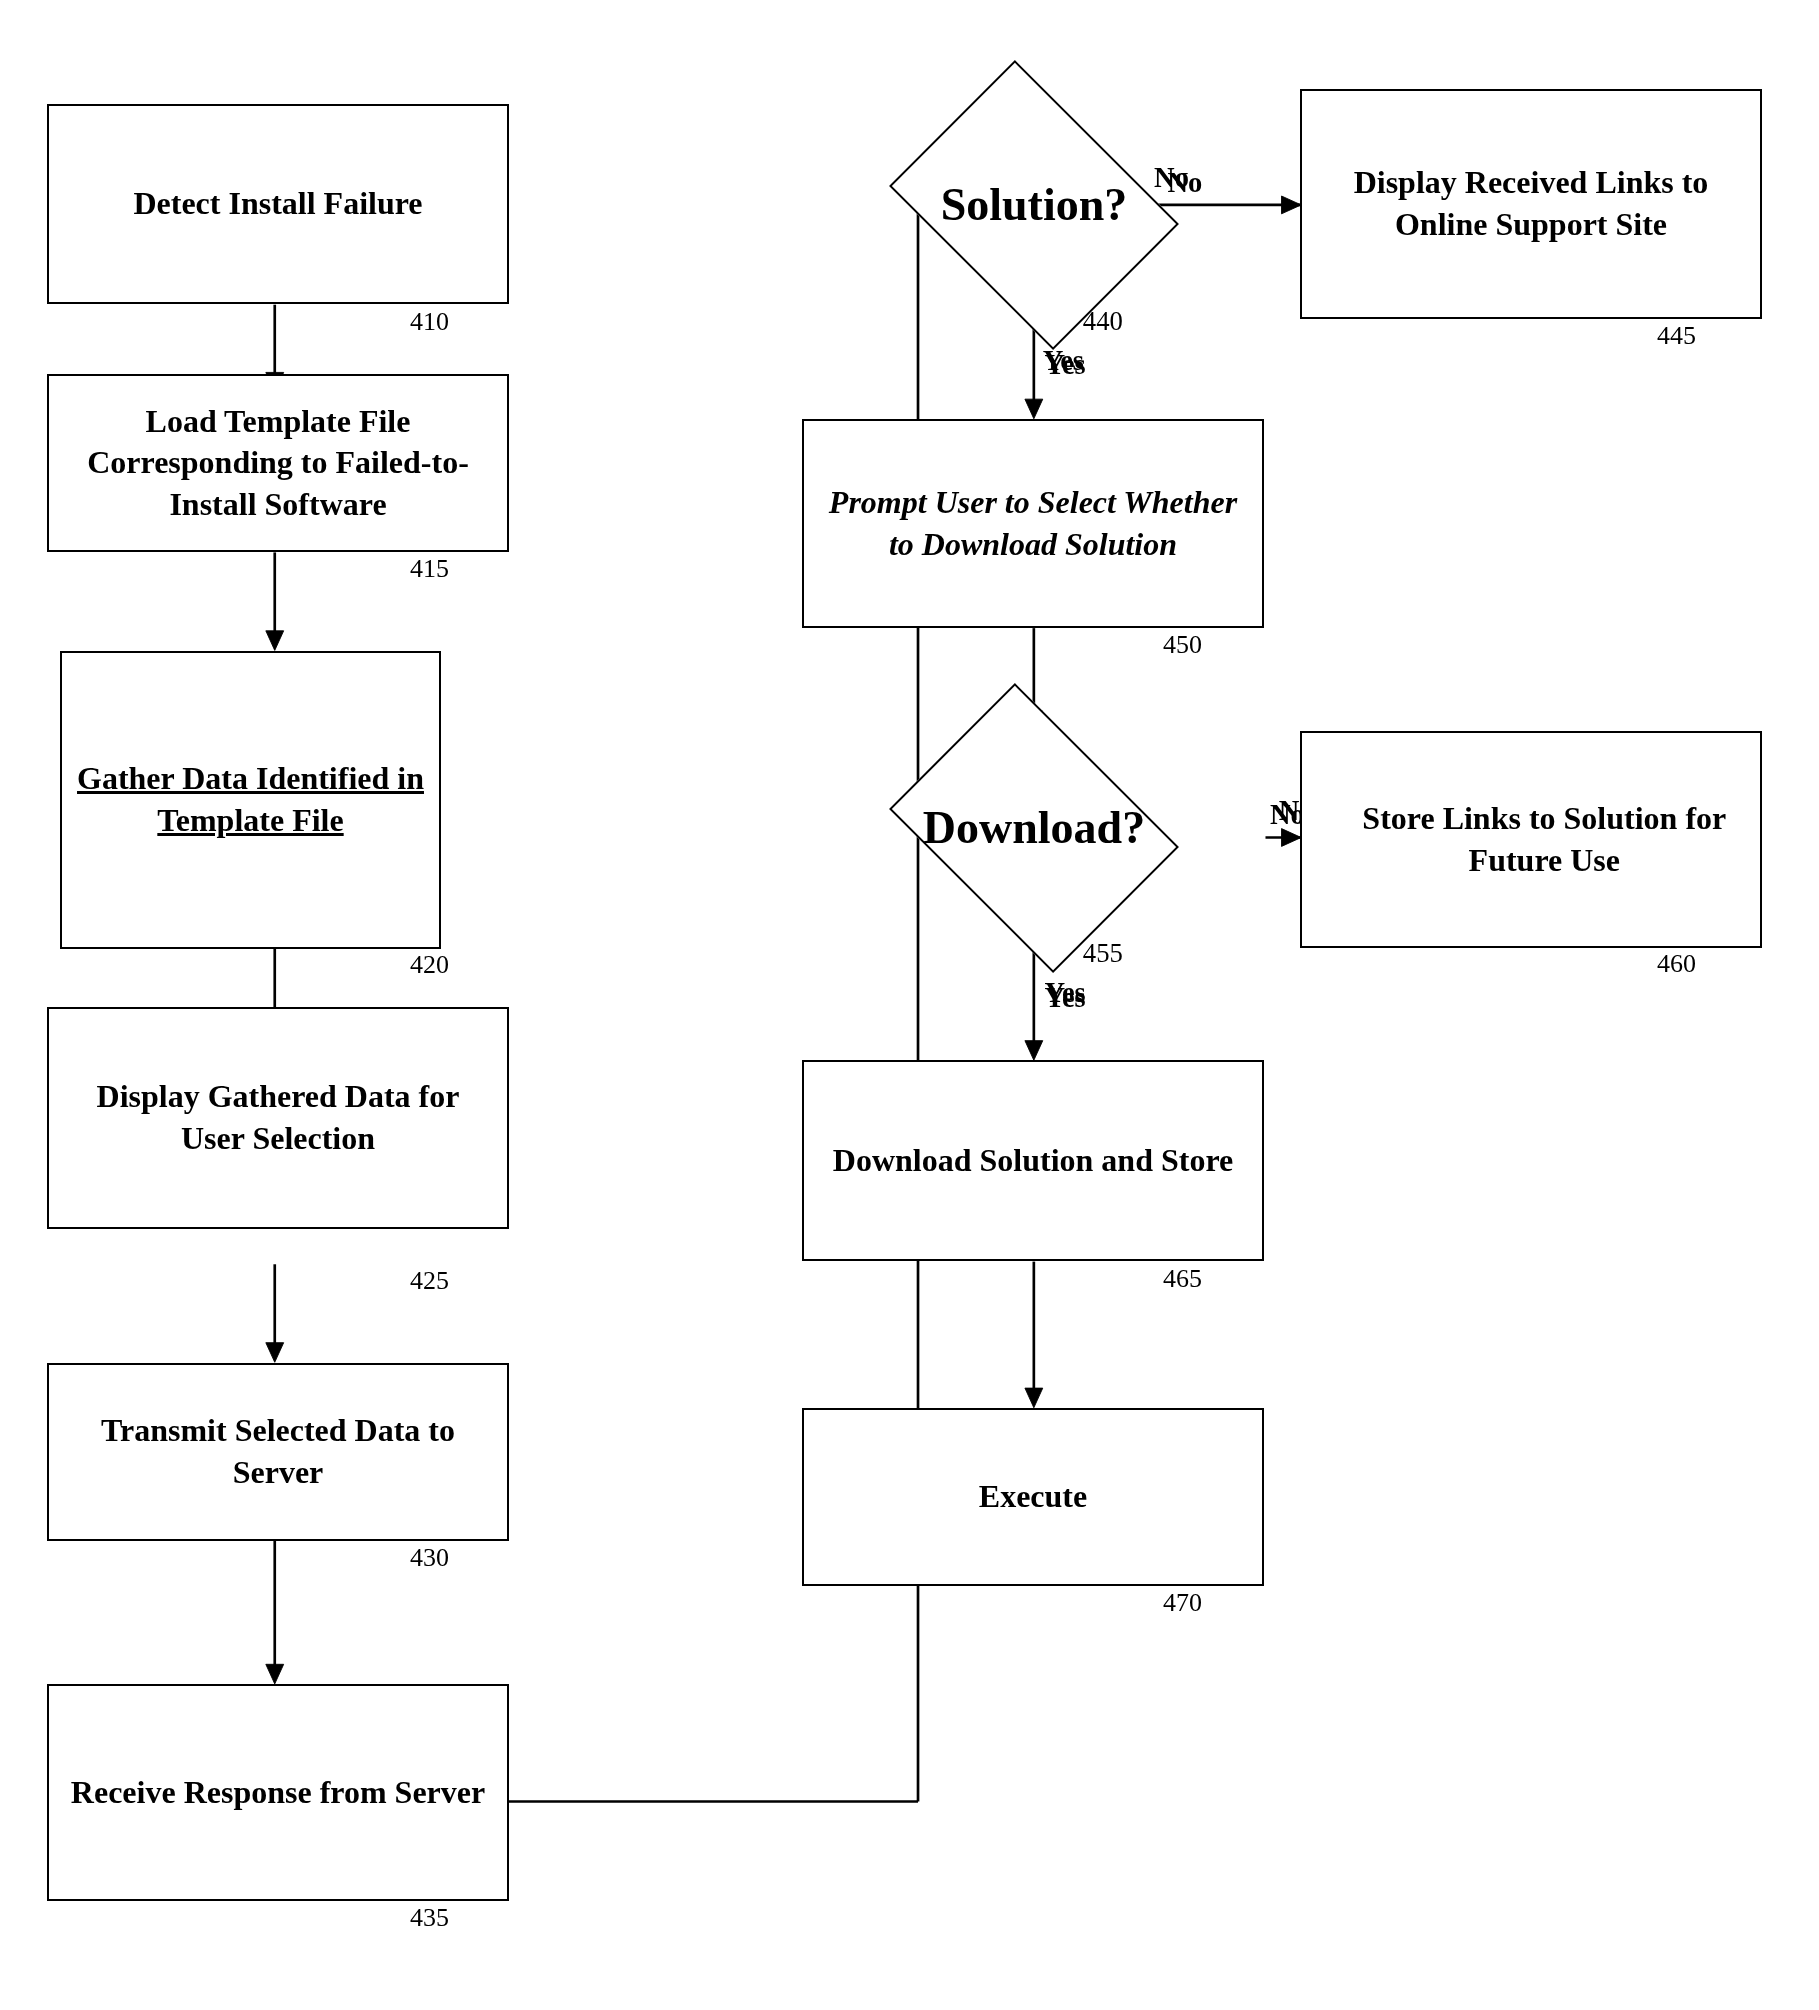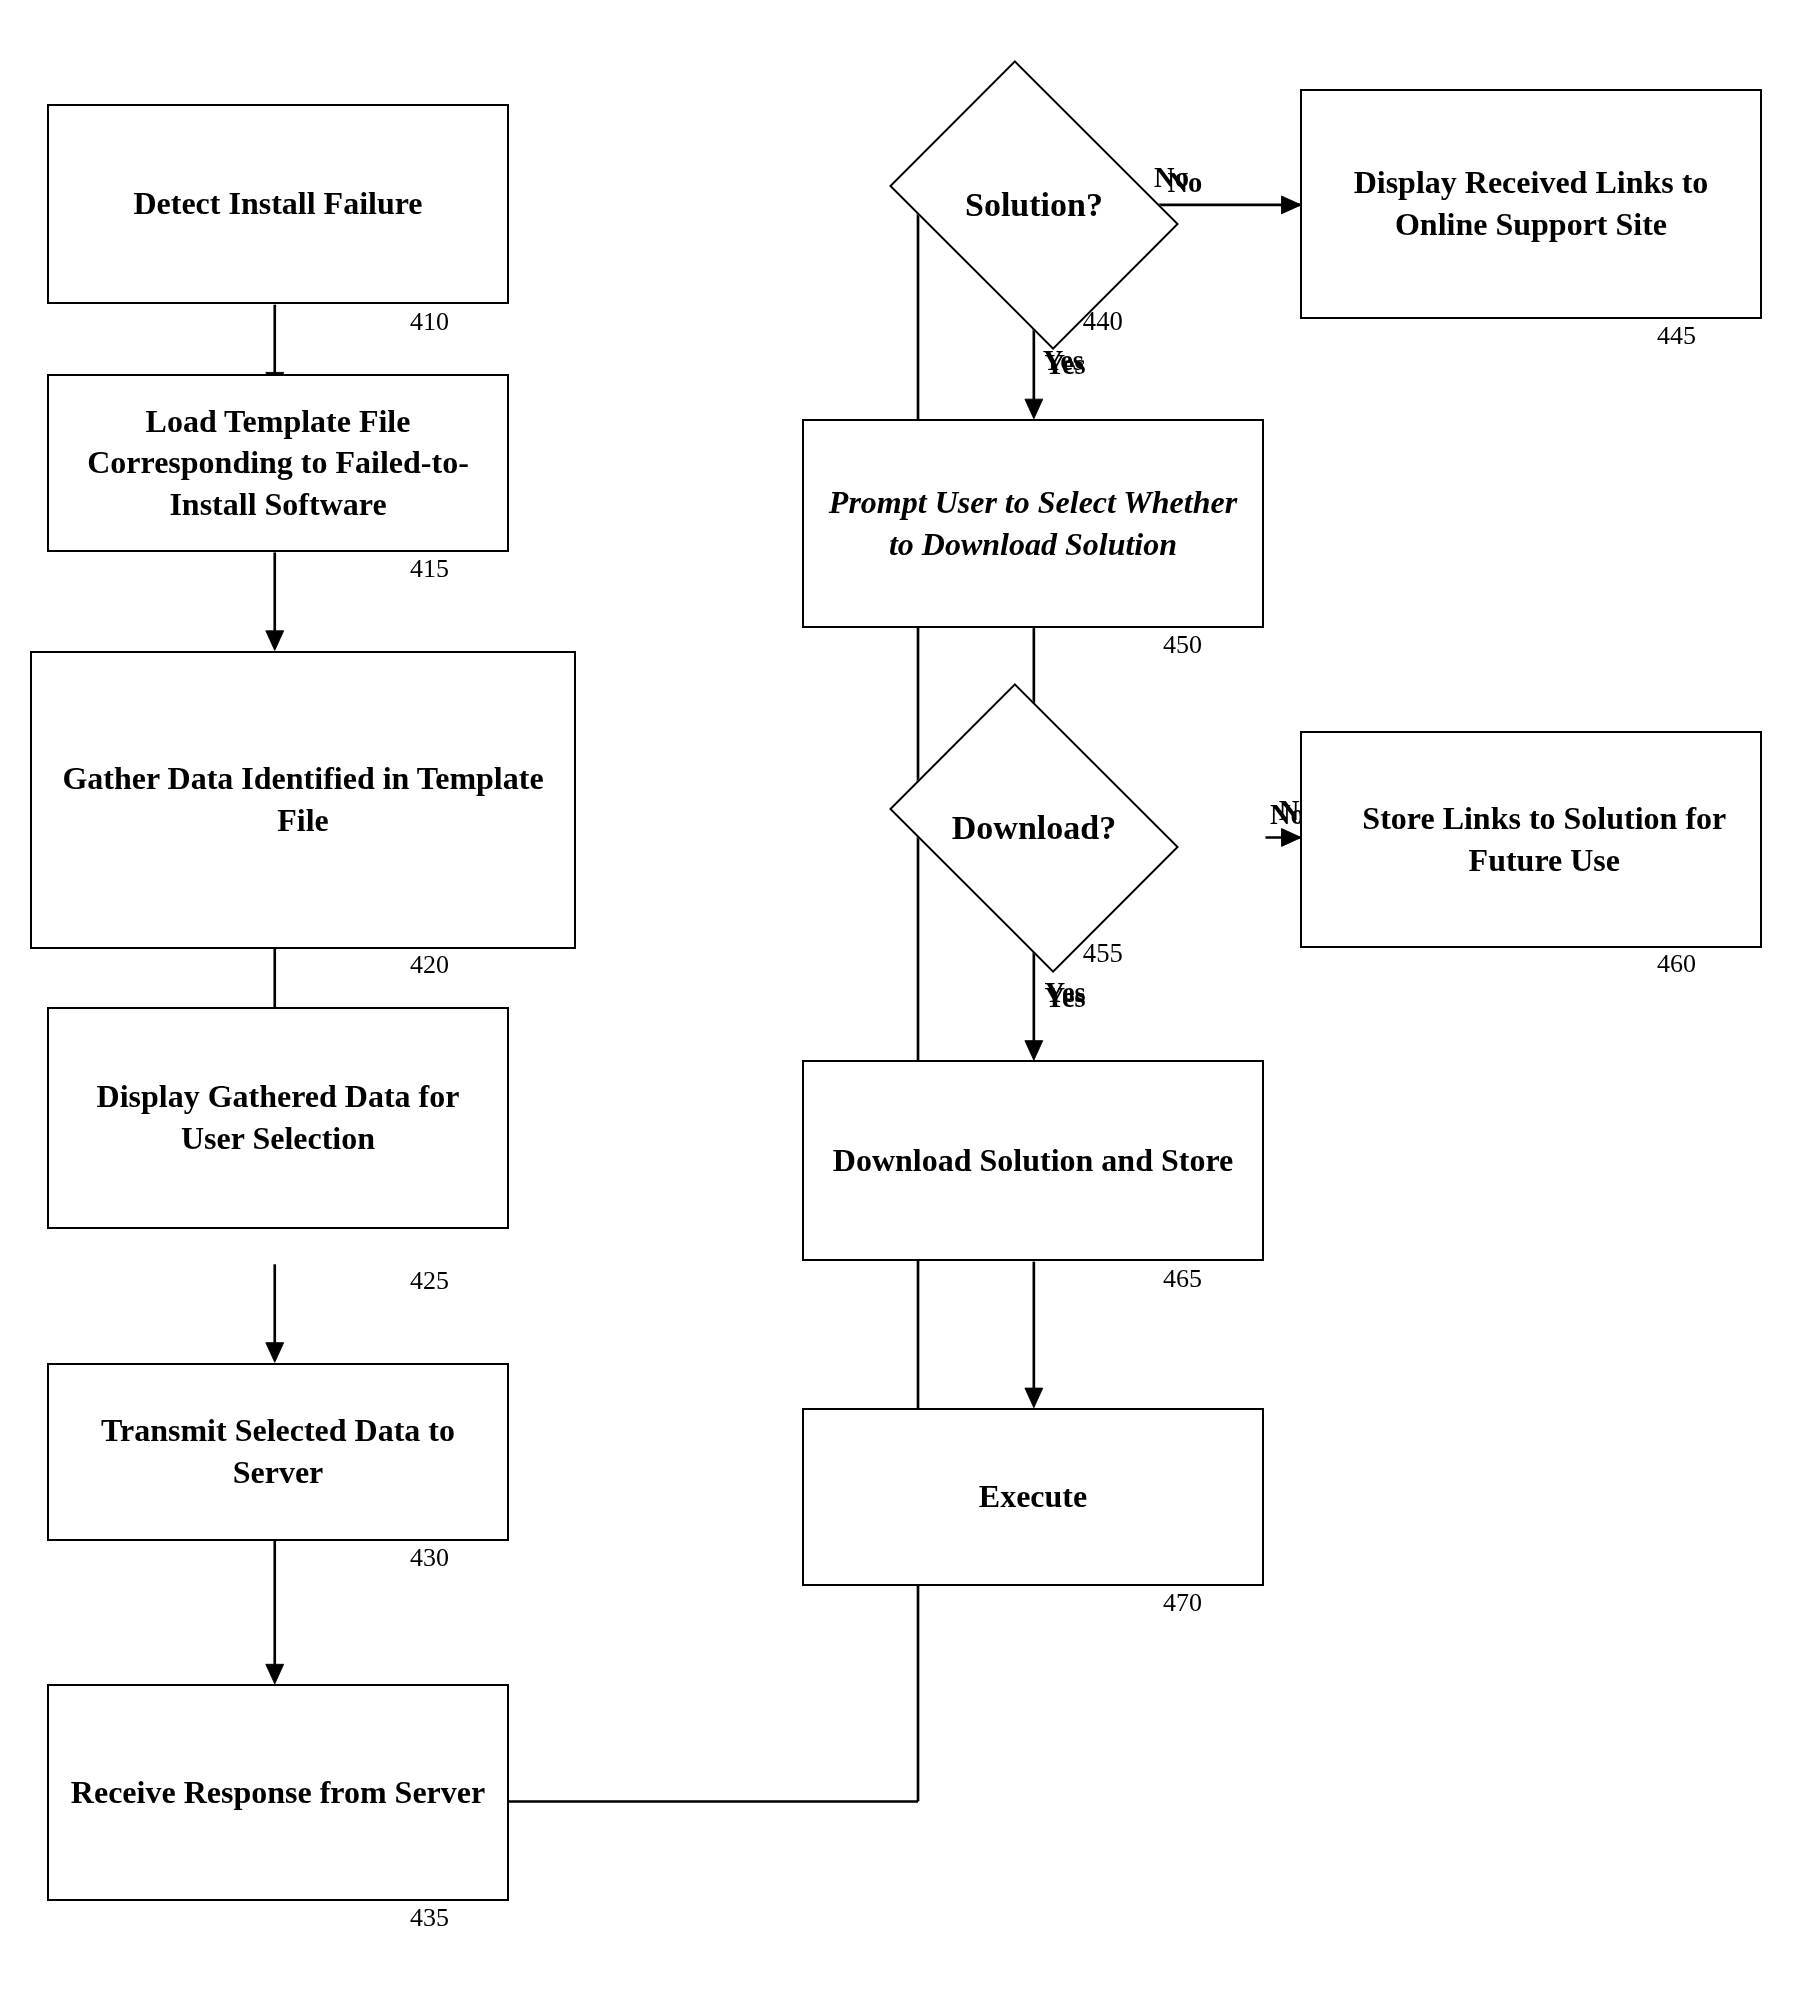--- a/index.html
+++ b/index.html
@@ -39,21 +39,21 @@
     .diamond {
       width: 232px;
       height: 178px;
       background: #fff;
       transform: rotate(45deg);
       border: 2.7px solid #000;
     }
     .diamond-label {
       position: absolute;
       text-align: center;
-      font-size: 34px;
+      font-size: 46px;
       font-weight: bold;
       pointer-events: none;
     }
     .label-num {
       position: absolute;
       font-size: 26px;
       font-weight: normal;
     }
     svg.arrows {
       position: absolute;
@@ -145,21 +145,21 @@
   <div class="box" style="left:47px; top:104px; width:462px; height:200px;">
     <span>Detect Install Failure</span>
   </div>
   <span class="label-num" style="left:410px; top:307px;">410</span>
 
   <div class="box" style="left:47px; top:374px; width:462px; height:178px;">
     <span>Load Template File Corresponding to Failed-to-Install Software</span>
   </div>
   <span class="label-num" style="left:410px; top:554px;">415</span>
 
-  <div class="box" style="left:30px; top:651px; width:546px; height:298px;">
+  <div class="box" style="left:60px; top:651px; width:381px; height:298px;text-decoration:underline;">
     <span>Gather Data Identified in Template File</span>
   </div>
   <span class="label-num" style="left:410px; top:950px;">420</span>
 
   <div class="box" style="left:47px; top:1007px; width:462px; height:222px;">
     <span>Display Gathered Data for User Selection</span>
   </div>
   <span class="label-num" style="left:410px; top:1266px;">425</span>
 
   <div class="box" style="left:47px; top:1363px; width:462px; height:178px;justify-content:flex-end;">

